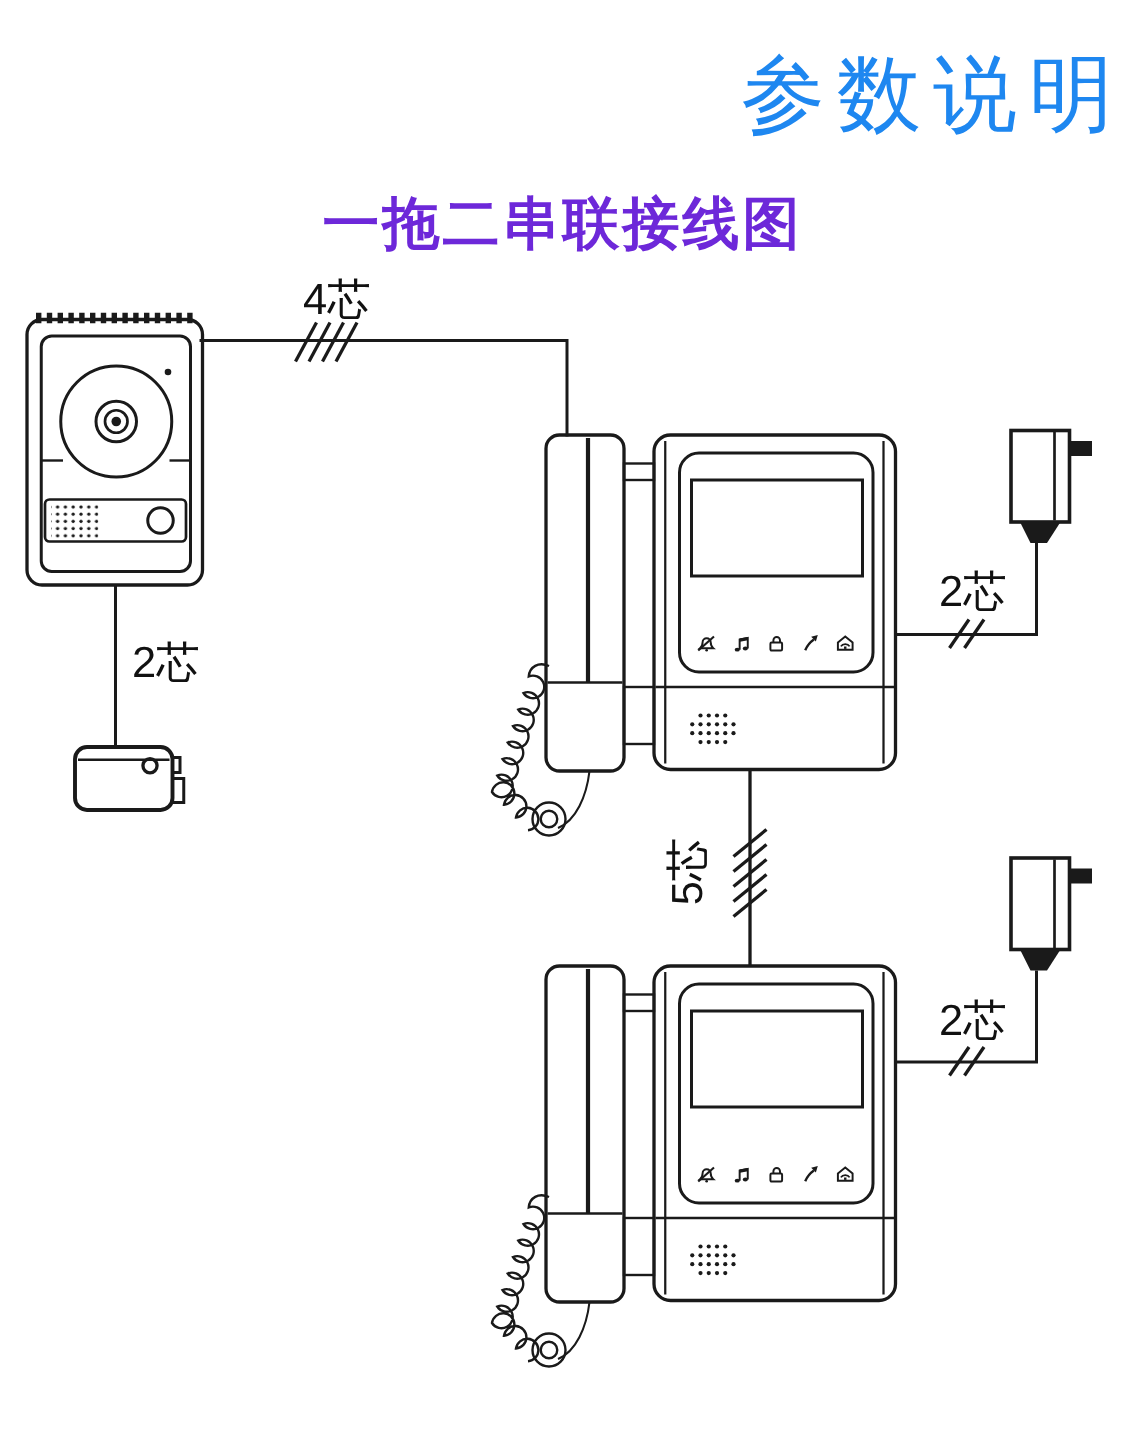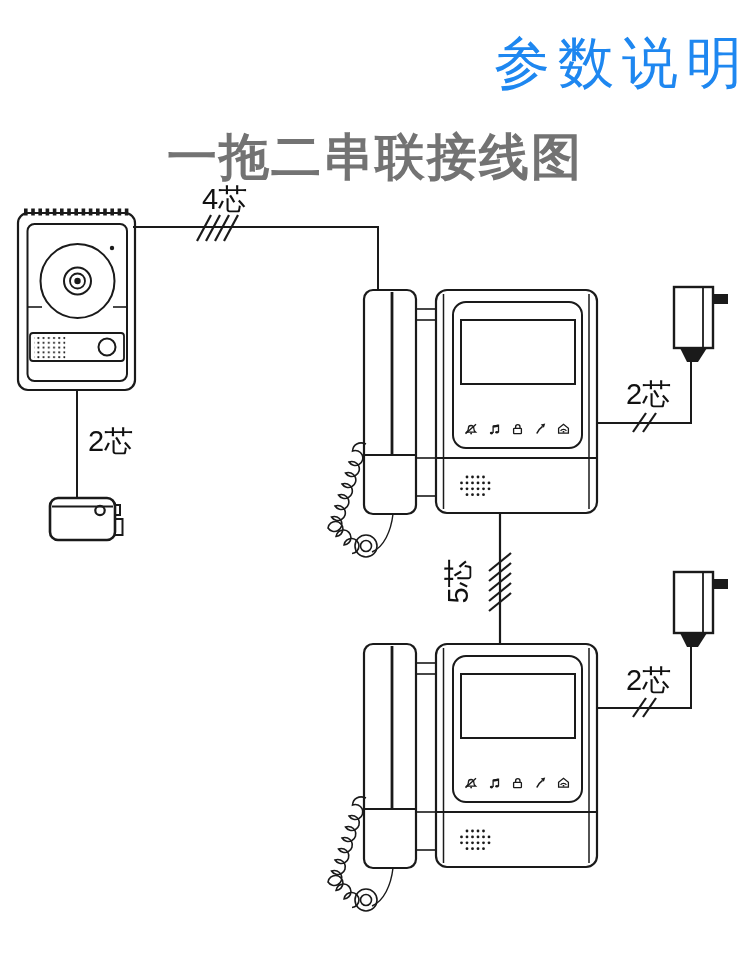--- a/index.html
+++ b/index.html
@@ -1,21 +1,21 @@
 <!DOCTYPE html>
 <html><head>
 <meta charset="utf-8">
 <style>
   html,body{margin:0;padding:0;background:#fff;}
   #app{position:relative;width:750px;height:955px;background:#fff;margin:0 auto;overflow:hidden;
        font-family:"Liberation Sans","DejaVu Sans",sans-serif;}
   .title{position:absolute;top:32px;left:0;width:100%;text-align:right;
          font-size:56px;font-weight:normal;letter-spacing:8px;line-height:1.1;}
   .subtitle{position:absolute;top:124px;left:0;width:100%;text-align:center;
-            font-size:50px;font-weight:bold;letter-spacing:2px;color:#737373;}
+            font-size:38px;font-weight:bold;letter-spacing:2px;color:#6d28d9;}
   svg.diagram{position:absolute;top:0;left:0;}
   svg .ln{stroke:#1a1a1a;fill:none;}
   svg text{fill:#111;font-family:"Liberation Sans","DejaVu Sans",sans-serif;font-size:29px;}
 </style>
 </head>
 <body>
 
 <div id="app">
 
   <div class="title" style="color: rgb(30, 135, 240);">参数说明</div>

